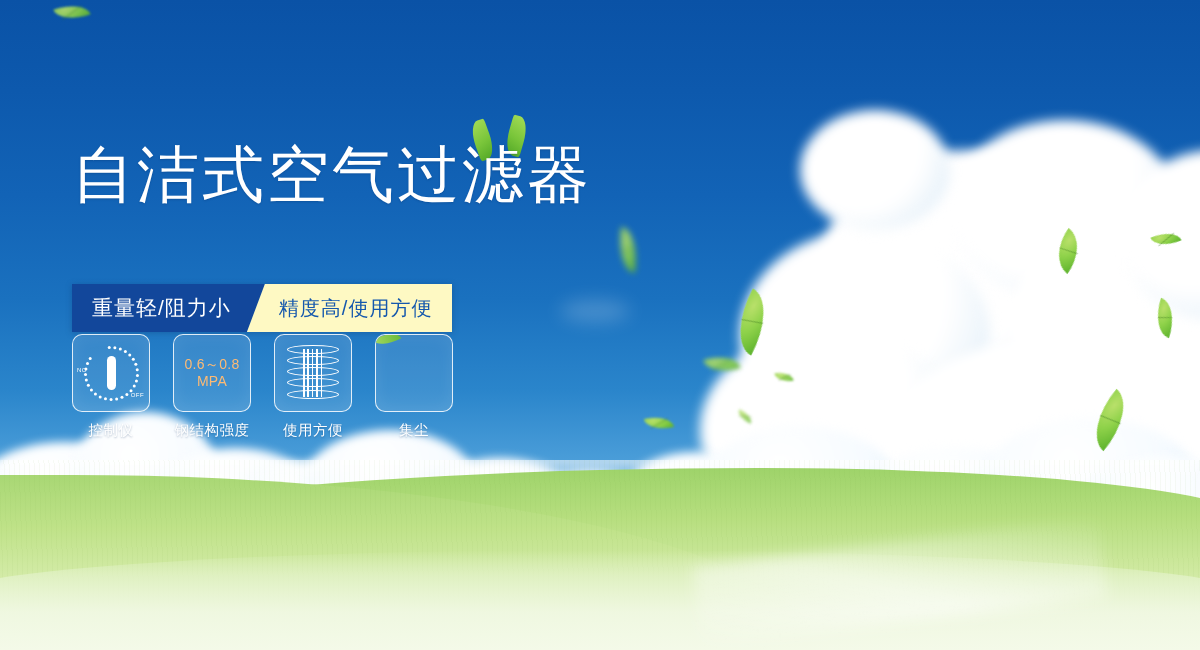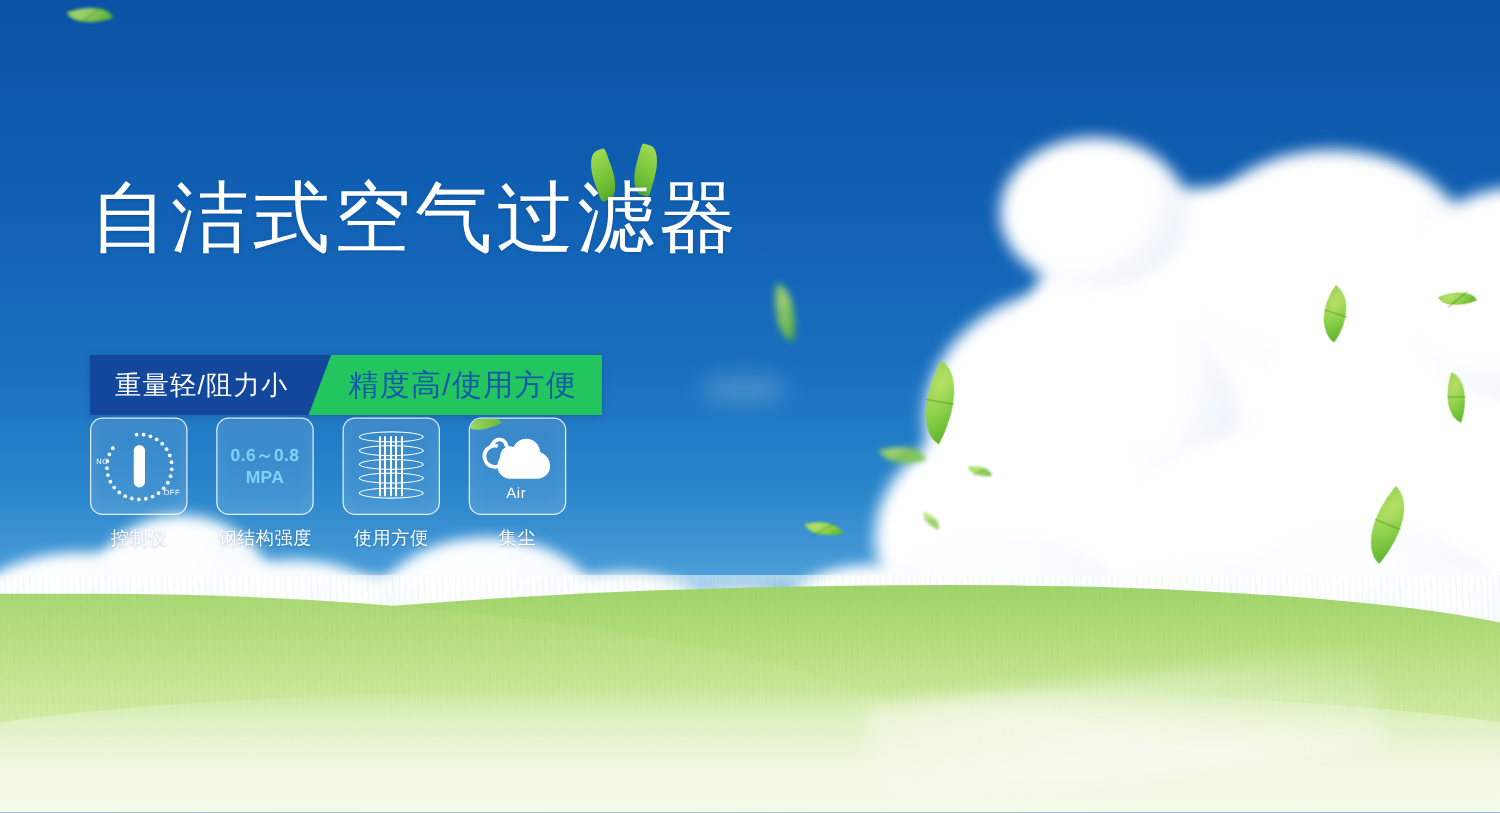--- a/index.html
+++ b/index.html
@@ -165,45 +165,45 @@
     margin-top:48px;
   }
   .subbar .left{
     background:#12479b; color:#fff;
     display:flex; align-items:center;
     padding:0 22px 0 20px; font-size:21px; letter-spacing:1px;
     clip-path:polygon(0 0, 100% 0, calc(100% - 18px) 100%, 0 100%);
     padding-right:34px;
   }
   .subbar .right{
-    background:#22c55e; color:#1558ad;
+    background:#fef9c3; color:#1558ad;
     display:flex; align-items:center;
-    padding:0 20px 0 16px; font-size:24px; letter-spacing:1px;
+    padding:0 20px 0 16px; font-size:20px; letter-spacing:1px;
     margin-left:-18px;
     clip-path:polygon(18px 0, 100% 0, 100% 100%, 0 100%);
     padding-left:32px;
   }
 
   
   .features{
     position:absolute; left:72px; top:334px;
     display:flex; gap:23px;
   }
   .feature{ width:78px; text-align:center; }
   .fbox{
     width:78px; height:78px; border-radius:10px;
     border:1.5px solid rgba(255,255,255,.85);
     background:rgba(255,255,255,.10);
     display:flex; align-items:center; justify-content:center;
     position:relative; overflow:hidden;
     box-shadow:inset 0 0 18px rgba(255,255,255,.08);
   }
   .ftext{
-    color:#7dd3fc; font-size:14px; line-height:17px; letter-spacing:.3px;
-    white-space:pre-line; font-weight:bold;
+    color:#fdba74; font-size:14px; line-height:17px; letter-spacing:.3px;
+    white-space:pre-line; 
   }
   .flabel{
     margin-top:9px; color:#fff; font-size:14.5px; letter-spacing:.5px;
     text-shadow:0 1px 2px rgba(0,40,90,.3); white-space:nowrap;
   }
 
   
   .gauge{ position:relative; width:60px; height:60px; }
   .gauge .dots{ position:absolute; inset:0; }
   .gauge .dots span{
@@ -404,28 +404,20 @@
             <div class="ring" style="top:45px"></div>
           </div>
         </div>
         <div class="flabel">使用方便</div>
       </div>
 
 
       <div class="feature">
         <div class="fbox">
           <div class="icon-leaf"></div>
-          <div class="aircloud">
-            <div class="swirl"></div>
-            <div class="swirl2"></div>
-            <div class="c-bump2"></div>
-            <div class="c-bump1"></div>
-            <div class="c-main"></div>
-            <div class="air">Air</div>
-          </div>
         </div>
         <div class="flabel">集尘</div>
       </div>
 
     </div>
   </div>
 
   <div class="leaf v" style="left:645px; top:416px; width:28px; height:14px; transform:rotate(-12deg); filter:blur(.8px);"></div>
 
 </div>

